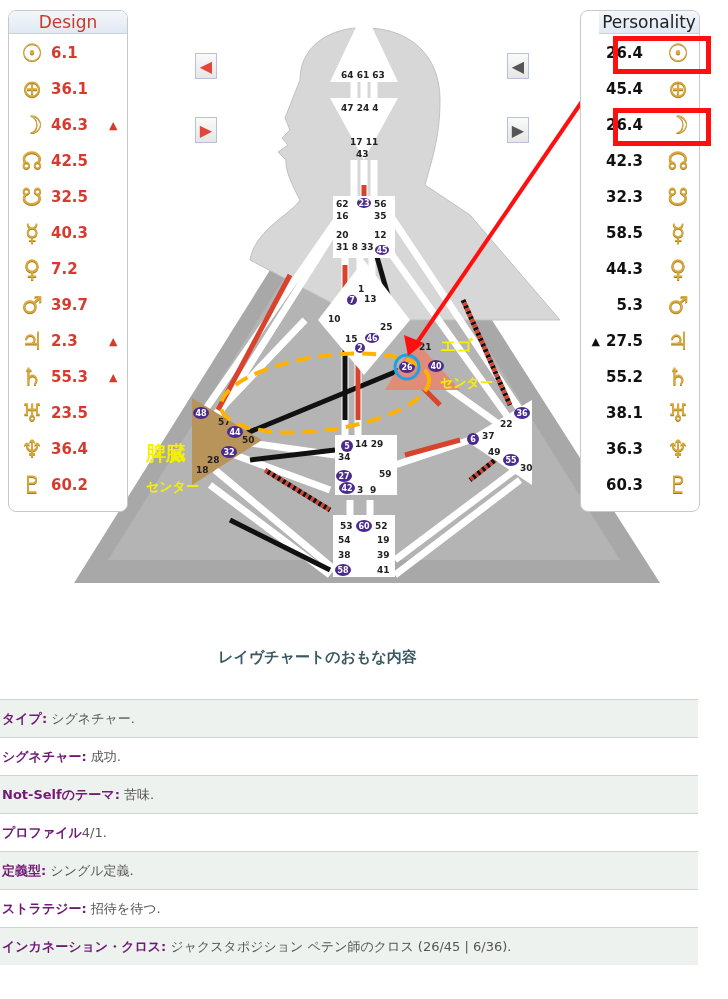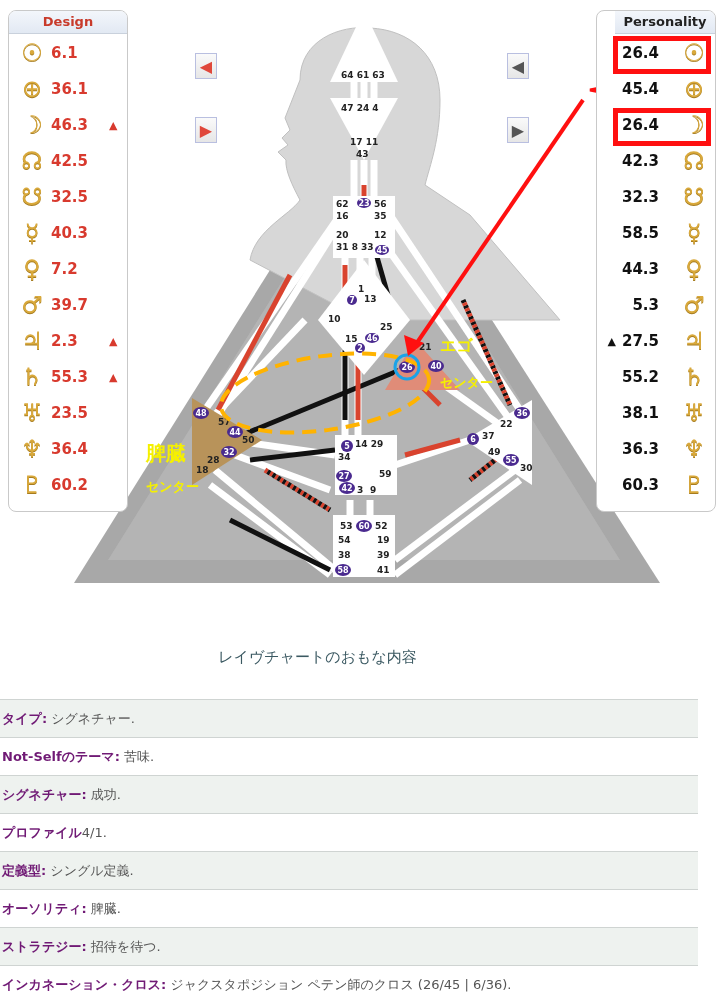--- a/index.html
+++ b/index.html
@@ -1,37 +1,37 @@
 <!DOCTYPE html>
 <html><head>
 <meta charset="utf-8">
 <style>
   html,body{margin:0;padding:0;background:#fff;}
   body{width:728px;height:999px;position:relative;overflow:hidden;font-family:"DejaVu Sans",sans-serif;}
   .panel{position:absolute;top:10px;width:120px;height:502px;border:1px solid #c9c9c9;border-radius:8px;background:#fff;box-sizing:border-box;overflow:hidden;}
   .panel-left{left:8px;}
-  .panel-right{left:596px;padding-left:18px;}
-  .panel-head{height:22px;line-height:22px;text-align:center;font-size:13px;font-weight:bold;background:linear-gradient(#f3f6fb,#e2e9f3);border-bottom:1px solid #c9d1dc;}
+  .panel-right{left:580px;padding-left:18px;}
+  .panel-head{height:22px;line-height:22px;text-align:center;font-size:17px;font-weight:normal;background:linear-gradient(#f3f6fb,#e2e9f3);border-bottom:1px solid #c9d1dc;}
   .panel-left .panel-head{color:#c83a2a;}
   .panel-right .panel-head{color:#222;}
   .row{position:absolute;height:30px;display:flex;align-items:center;font-size:15px;font-weight:bold;}
   .panel-left .row{left:10px;width:105px;color:#d83a2e;}
   .panel-right .row{left:0;width:110px;color:#111;justify-content:flex-end;}
   .glyph{display:inline-block;width:26px;text-align:center;font-size:24px;color:#d9a93c;text-shadow:0 1px 0 #a67c1f;font-weight:normal;}
   .panel-left .val{width:52px;text-align:left;margin-left:6px;}
   .panel-left .tri{margin-left:6px;font-size:11px;color:#d83a2e;}
   .panel-right .val{text-align:right;margin-right:22px;}
   .panel-right .tri{margin-right:6px;font-size:11px;color:#111;}
   .arrow-btn{position:absolute;width:22px;height:26px;border:1px solid #b9bfe0;background:linear-gradient(#fafafa,#e6e6e6);box-sizing:border-box;display:flex;align-items:center;justify-content:center;font-size:16px;cursor:pointer;}
   .arrow-red{color:#e0483b;}
   .arrow-gray{color:#555;}
   .chart{position:absolute;left:0;top:0;width:728px;height:600px;}
   .hl-box{position:absolute;border:5px solid #ff1010;box-sizing:border-box;}
   .lbl-yellow{position:absolute;color:#f5f000;font-weight:bold;}
-  .section-title{position:absolute;top:648px;left:0;width:635px;text-align:center;font-size:15px;font-weight:normal;color:#3b5962;}
+  .section-title{position:absolute;top:648px;left:0;width:635px;text-align:center;font-size:15px;font-weight:bold;color:#3b5962;}
   .info{position:absolute;left:0;top:699px;width:698px;}
   .info-row{height:37px;line-height:37px;font-size:13px;color:#555;border-top:1px solid #cfd4d2;padding-left:2px;white-space:nowrap;}
   .info-row:nth-child(odd){background:#eef2ef;}
   .info-row b{color:#701a75;}
 </style>
 </head>
 <body>
 
 <svg class="chart" viewBox="0 0 728 600">
 
@@ -332,20 +332,19 @@
       <span class="glyph">♇</span>
     </div>
 </div>
 
 <div class="hl-box" style="left:613px;top:36px;width:98px;height:38px;"></div>
 <div class="hl-box" style="left:613px;top:108px;width:98px;height:38px;"></div>
 
 <div class="section-title">レイヴチャートのおもな内容</div>
 <div class="info">
   <div class="info-row"><b>タイプ:</b><span> シグネチャー.</span></div>
+  <div class="info-row"><b>シグネチャー:</b><span> 成功.</span></div>
   <div class="info-row"><b>Not-Selfのテーマ:</b><span> 苦味.</span></div>
-  <div class="info-row"><b>シグネチャー:</b><span> 成功.</span></div>
   <div class="info-row"><b>プロファイル</b><span>4/1.</span></div>
   <div class="info-row"><b>定義型:</b><span> シングル定義.</span></div>
-  <div class="info-row"><b>オーソリティ:</b><span> 脾臓.</span></div>
   <div class="info-row"><b>ストラテジー:</b><span> 招待を待つ.</span></div>
   <div class="info-row"><b>インカネーション・クロス:</b><span> ジャクスタポジション ペテン師のクロス (26/45 | 6/36).</span></div>
 </div>
 
 </body></html>

